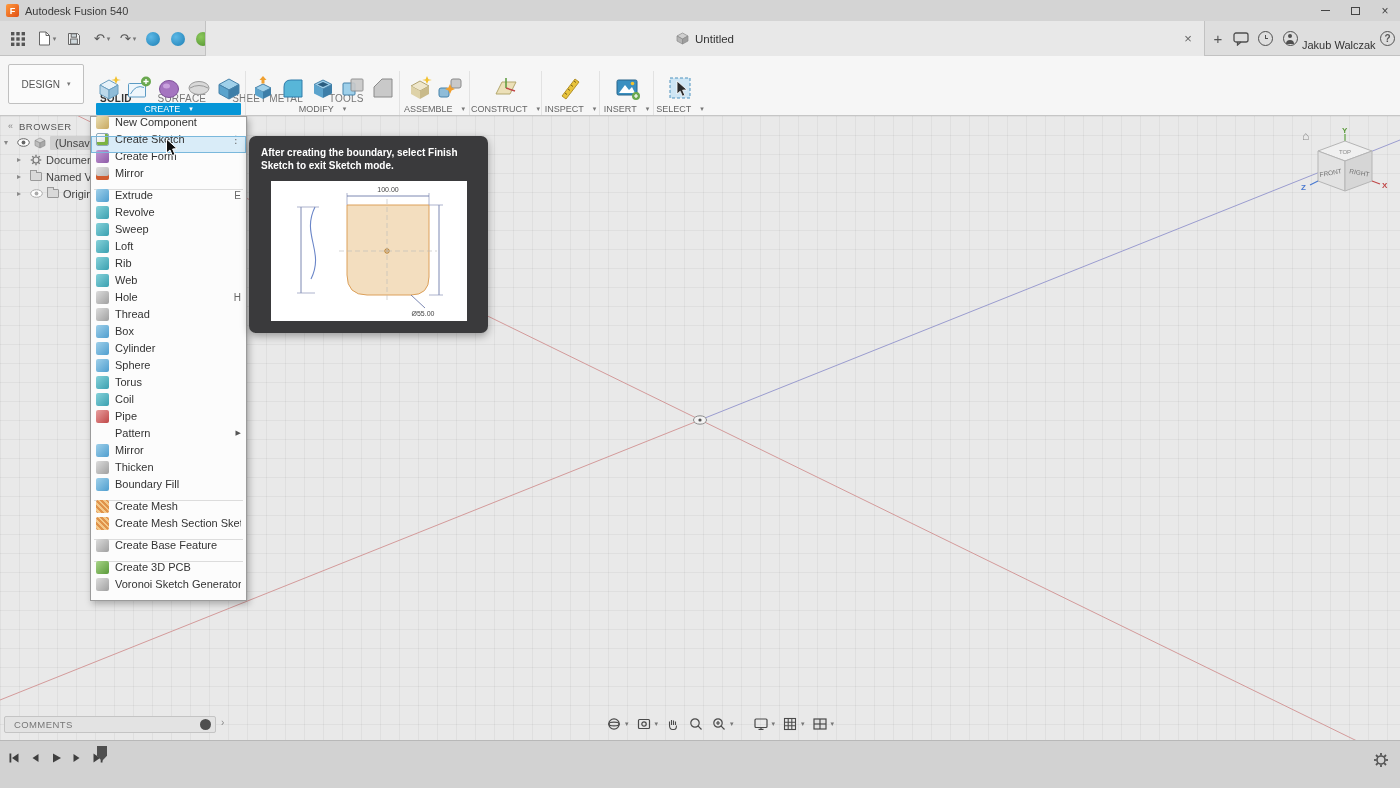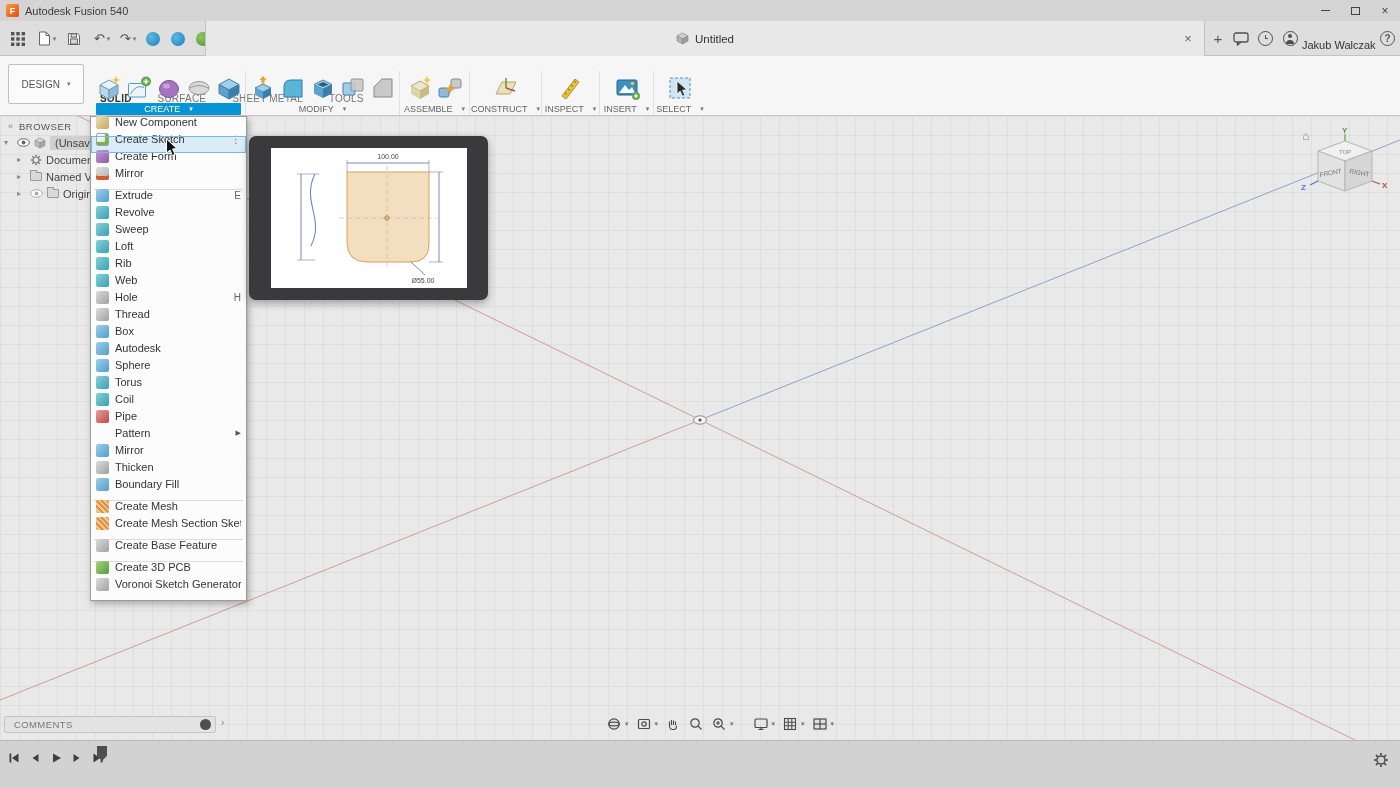--- a/index.html
+++ b/index.html
@@ -499,21 +499,21 @@
     <div class="mi">
         <span class="ic ic-gray"></span>
         <span class="ml">Thread</span>
       </div>
     <div class="mi">
         <span class="ic ic-blue"></span>
         <span class="ml">Box</span>
       </div>
     <div class="mi">
         <span class="ic ic-blue"></span>
-        <span class="ml">Autodesk</span>
+        <span class="ml">Cylinder</span>
       </div>
     <div class="mi">
         <span class="ic ic-blue"></span>
         <span class="ml">Sphere</span>
       </div>
     <div class="mi">
         <span class="ic ic-teal"></span>
         <span class="ml">Torus</span>
       </div>
     <div class="mi">
@@ -560,20 +560,21 @@
         <span class="ic ic-green"></span>
         <span class="ml">Create 3D PCB</span>
       </div>
     <div class="mi">
         <span class="ic ic-gray"></span>
         <span class="ml">Voronoi Sketch Generator</span>
       </div>
   </div>
 
   <div class="ttip">
+    <p>After creating the boundary, select Finish Sketch to exit Sketch mode.</p>
     <div class="tt-img">
       <svg width="196" height="140" viewBox="0 0 196 140">
         <path d="M76,24 H158 V96 Q158,114 140,114 H96 Q76,114 76,94 Z" fill="#f3debf" stroke="#dca05a"></path>
         <circle cx="116" cy="70" r="2.2" fill="none" stroke="#b07828"></circle>
         <circle cx="116" cy="70" r=".8" fill="#b07828"></circle>
         <line x1="76" y1="24" x2="76" y2="12" stroke="#8a93b8" stroke-width=".7"></line>
         <line x1="158" y1="24" x2="158" y2="12" stroke="#8a93b8" stroke-width=".7"></line>
         <line x1="76" y1="15" x2="158" y2="15" stroke="#5a6aa0" stroke-width=".8"></line>
         <text x="117" y="11" font-size="7" fill="#444" text-anchor="middle">100.00</text>
         <line x1="168" y1="24" x2="168" y2="114" stroke="#5a6aa0" stroke-width=".8"></line>

